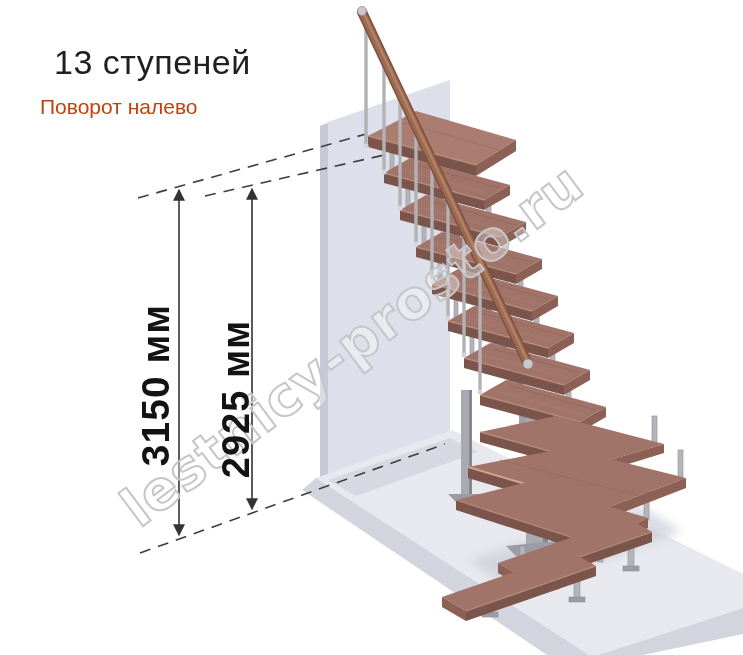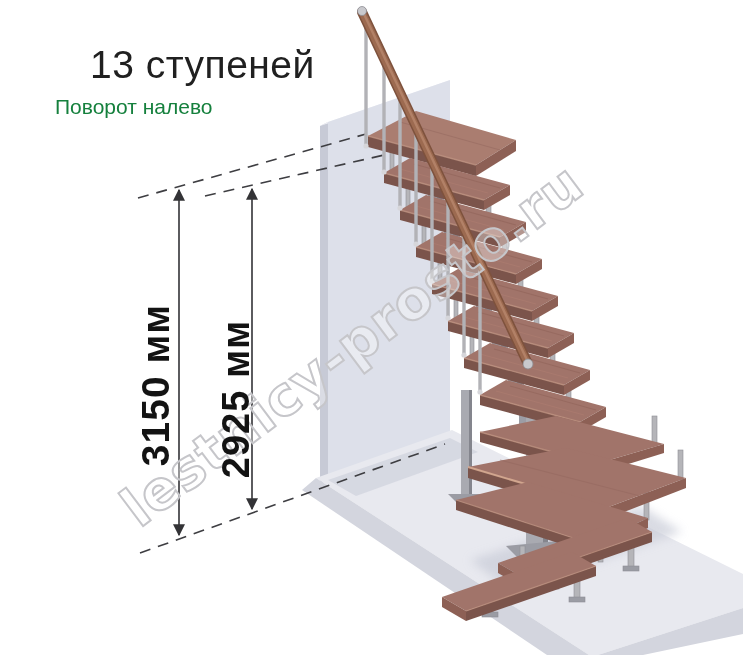--- a/index.html
+++ b/index.html
@@ -2,25 +2,25 @@
 <html><head>
 <meta charset="utf-8">
 <style>
   html,body{margin:0;padding:0;background:#ffffff;}
   .canvas{
     position:relative;width:743px;height:655px;background:#ffffff;overflow:hidden;
     font-family:"Liberation Sans",sans-serif;
   }
   .scene{position:absolute;left:0;top:0;}
   .page-title{
-    position:absolute;left:54px;top:44px;font-size:39px;line-height:1.1;
-    color:#202020;letter-spacing:0.5px;white-space:nowrap;margin-left:36px;
+    position:absolute;left:54px;top:44px;font-size:34px;line-height:1.1;
+    color:#202020;letter-spacing:0.5px;white-space:nowrap;
   }
   .page-subtitle{
-    position:absolute;left:55px;top:95px;font-size:21px;color:#15803d;white-space:nowrap;
+    position:absolute;left:40px;top:95px;font-size:21px;color:#c2410c;white-space:nowrap;
   }
   .dim-label{
     position:absolute;font-weight:bold;color:#131313;white-space:nowrap;
     transform:translate(-50%,-50%) rotate(-90deg);letter-spacing:1px;
   }
   .dim-label.total{left:156px;top:385px;font-size:39px;}
   .dim-label.flight{left:236px;top:399px;font-size:38px;}
 </style>
 </head>
 <body>

